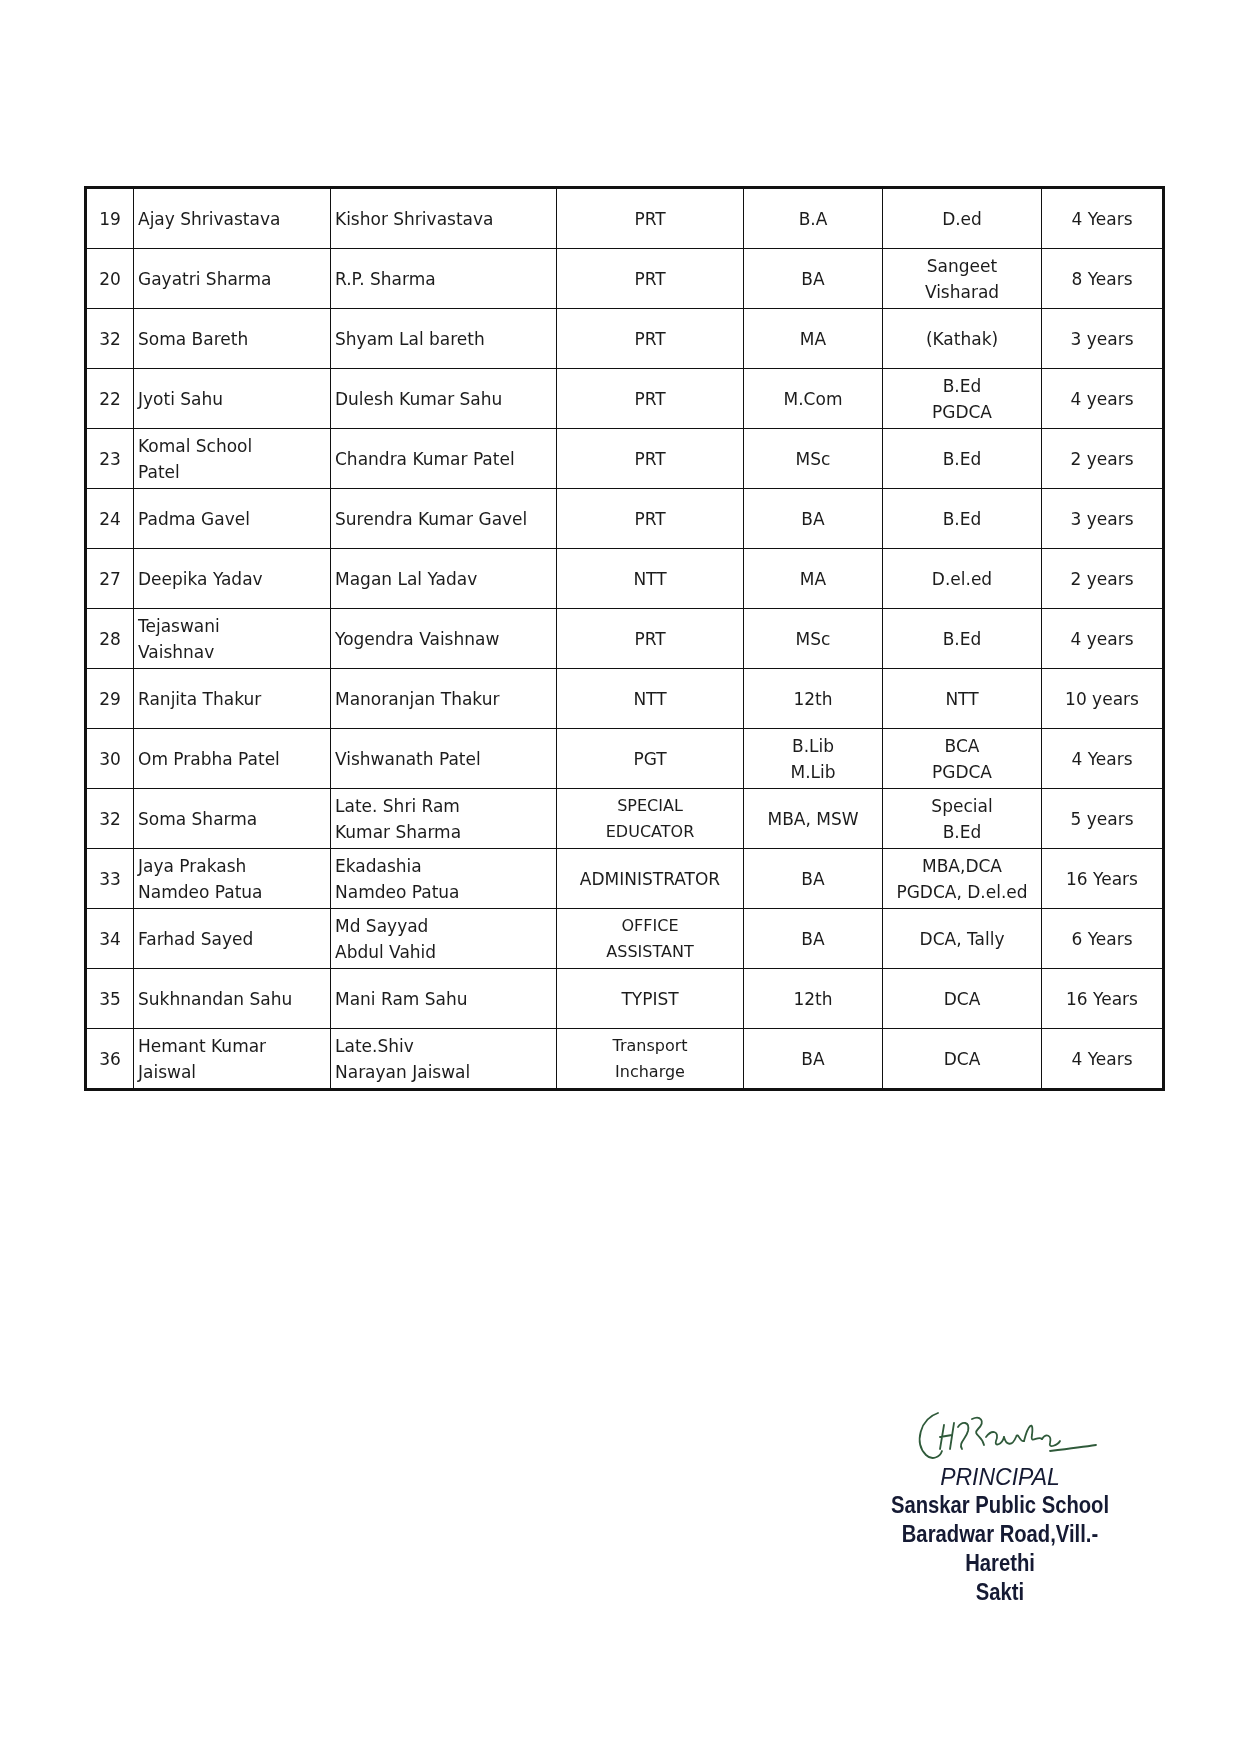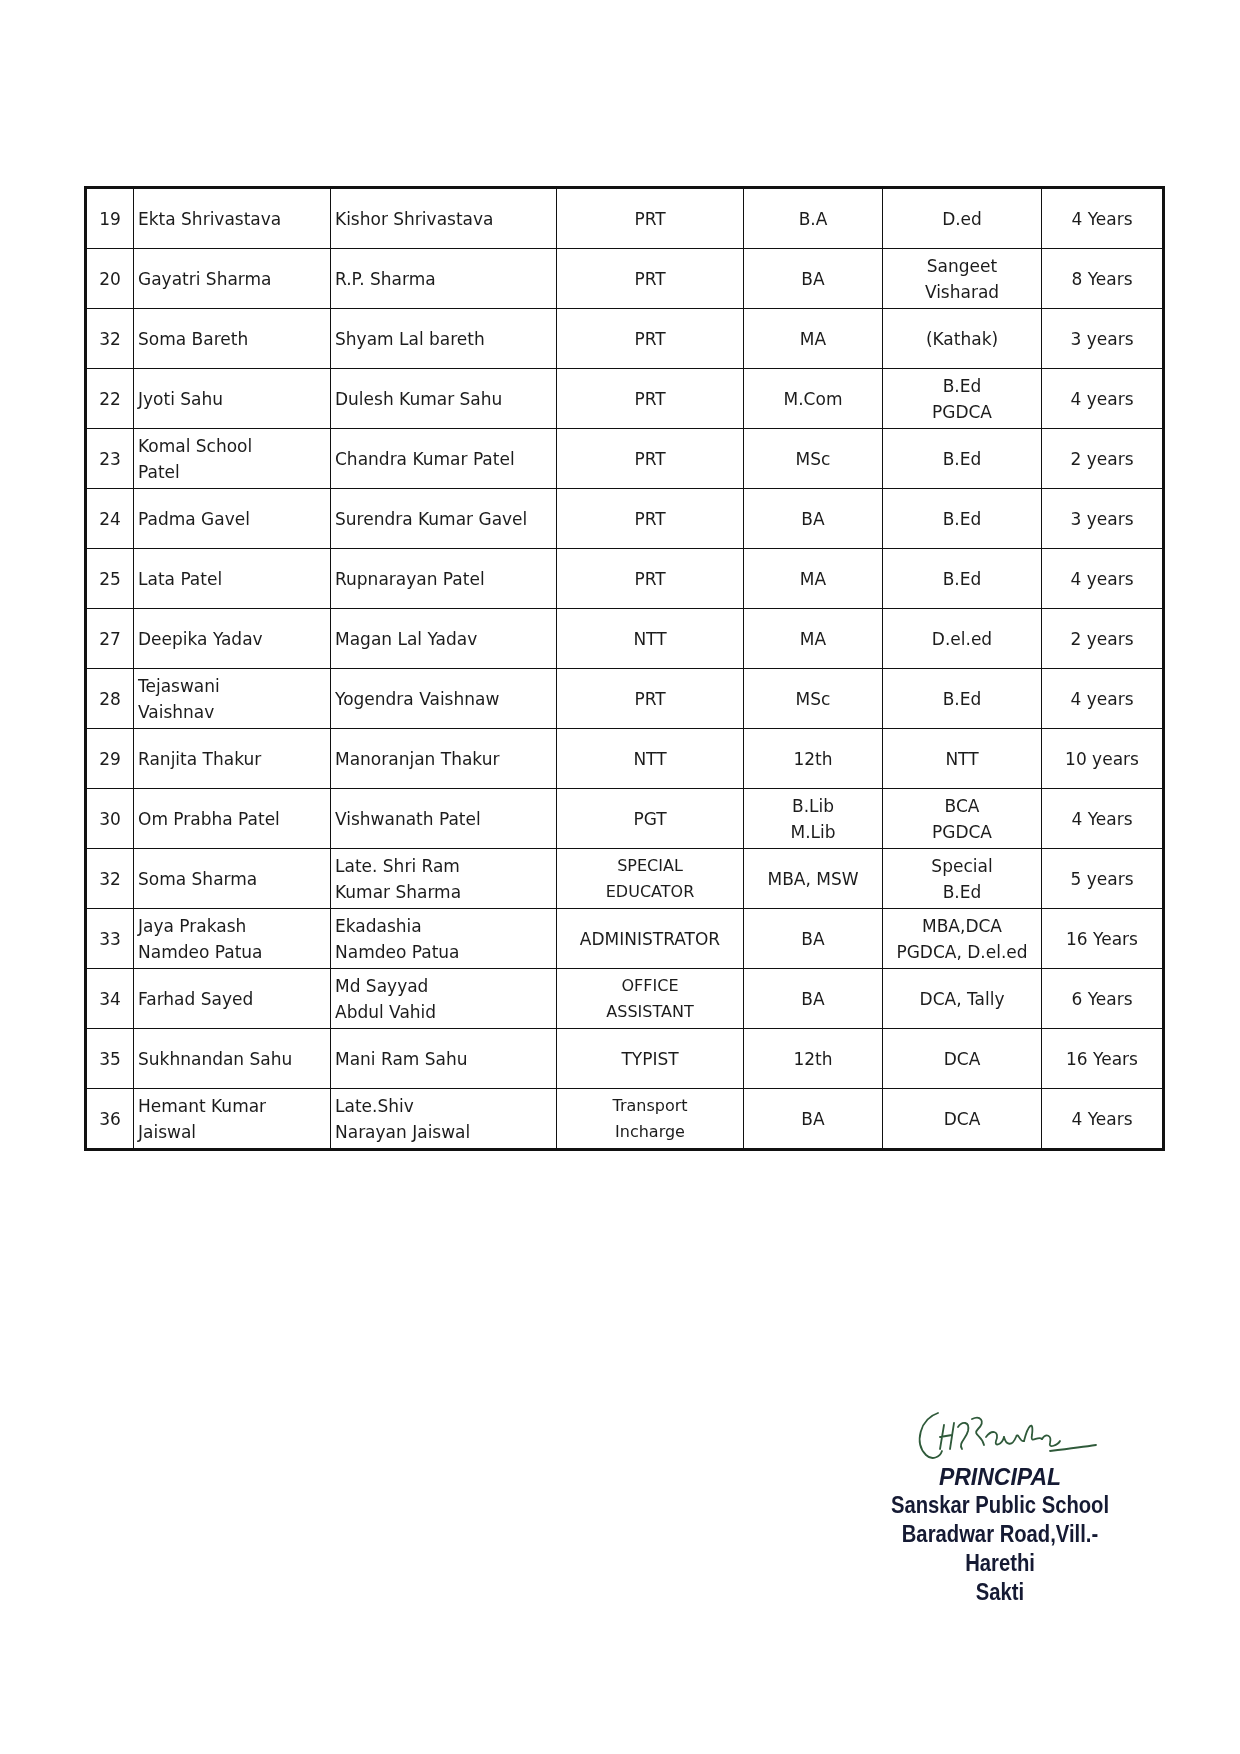--- a/index.html
+++ b/index.html
@@ -57,21 +57,21 @@
     color: #151a33;
   }
   .sig-scribble {
     display: block;
     margin: 0 auto;
     width: 200px;
     height: 62px;
   }
   .sig-title {
     font-size: 23px;
-    font-weight: bold;
+    font-weight: normal;
     font-style: italic;
     line-height: 28px;
     margin-top: -4px;
   }
   .sig-line {
     font-size: 23px;
     font-weight: bold;
     line-height: 29px;
     transform: scaleX(0.88);
   }
@@ -88,21 +88,21 @@
       <col style="width:226px">
       <col style="width:187px">
       <col style="width:139px">
       <col style="width:159px">
       <col style="width:122px">
     </colgroup>
     <tbody id="staff-body">
         <tr>
           <td class="c-sno">19</td>
           <td class="c-name">
-            <span class="cell-line">Ekta Shrivastava</span>
+            <span class="cell-line">Ajay Shrivastava</span>
           </td>
           <td class="c-father">
             <span class="cell-line">Kishor Shrivastava</span>
           </td>
           <td class="c-desig">
             <span class="cell-line">PRT</span>
           </td>
           <td class="c-qual">
             <span class="cell-line">B.A</span>
           </td>
@@ -201,39 +201,20 @@
           <td class="c-desig">
             <span class="cell-line">PRT</span>
           </td>
           <td class="c-qual">
             <span class="cell-line">BA</span>
           </td>
           <td class="c-prof">
             <span class="cell-line">B.Ed</span>
           </td>
           <td class="c-exp">3 years</td>
-        </tr>
-        <tr>
-          <td class="c-sno">25</td>
-          <td class="c-name">
-            <span class="cell-line">Lata Patel</span>
-          </td>
-          <td class="c-father">
-            <span class="cell-line">Rupnarayan Patel</span>
-          </td>
-          <td class="c-desig">
-            <span class="cell-line">PRT</span>
-          </td>
-          <td class="c-qual">
-            <span class="cell-line">MA</span>
-          </td>
-          <td class="c-prof">
-            <span class="cell-line">B.Ed</span>
-          </td>
-          <td class="c-exp">4 years</td>
         </tr>
         <tr>
           <td class="c-sno">27</td>
           <td class="c-name">
             <span class="cell-line">Deepika Yadav</span>
           </td>
           <td class="c-father">
             <span class="cell-line">Magan Lal Yadav</span>
           </td>
           <td class="c-desig">

